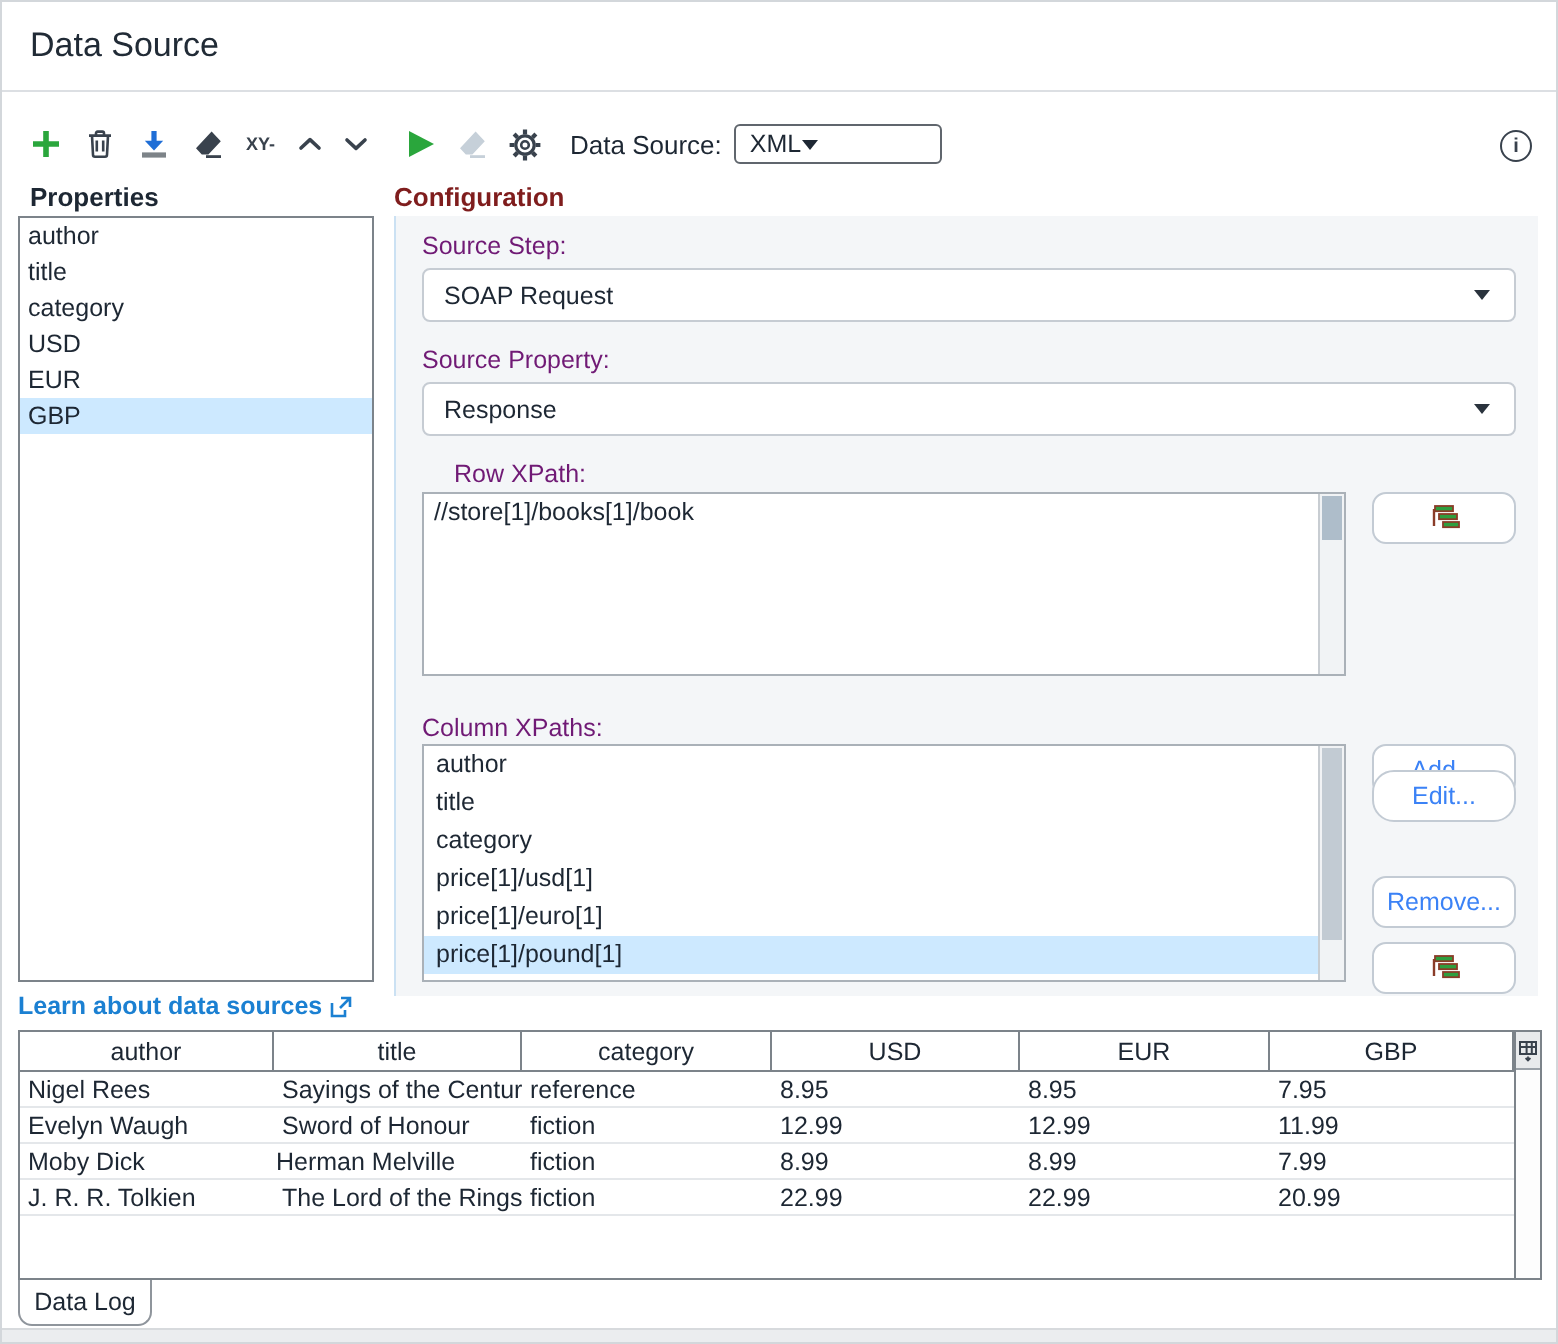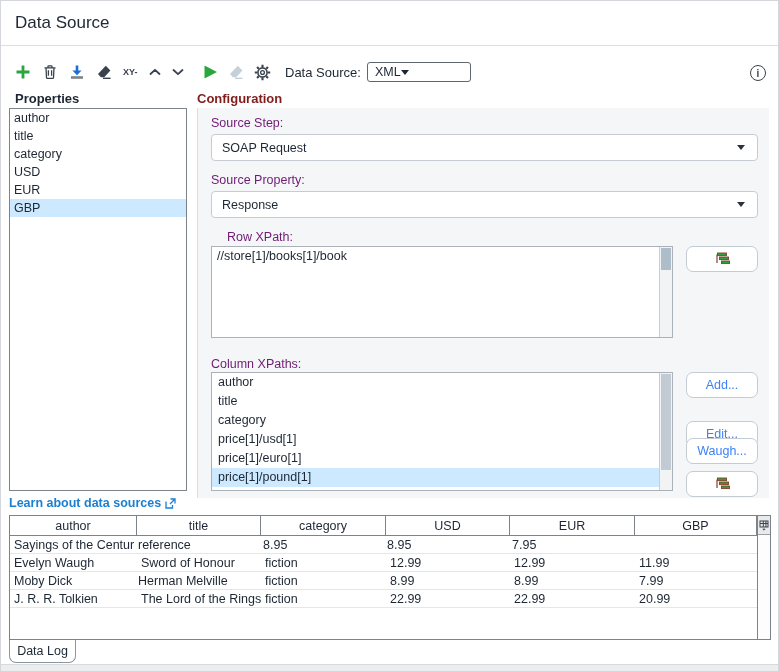--- a/index.html
+++ b/index.html
@@ -58,21 +58,21 @@
   .thumb-short { height:22px; } .thumb-long { height:96px; background:#c2cbd3 !important; }
   .xlist { position:absolute; left:210px; top:371px; width:462px; height:119px; background:#fff; border:1px solid #aab1b8; font-size:12.5px; overflow:hidden; }
   .xlist-inner { position:absolute; left:0; top:0; right:13px; bottom:0; }
   .xlist .list-item { height:19px; line-height:19px; padding-left:6px; }
   .xlist .list-item.selected { background:#cde9ff; }
   .side-btn {
     position:absolute; left:685px; width:72px; height:26px; background:#fff;
     border:1px solid #c3cbd4; border-radius:7px; display:flex; align-items:center; justify-content:center;
     font-size:12.5px; color:#3b82f6; font-family:"Liberation Sans",sans-serif; cursor:pointer;
   }
-  .btn-tree1 { top:245px; } .btn-add { top:371px; } .btn-edit { top:420px; } .btn-remove { top:437px; } .btn-tree2 { top:470px; }
+  .btn-tree1 { top:245px; } .btn-add { top:371px; } .btn-edit { top:384px;border-radius:11px; } .btn-remove { top:437px; } .btn-tree2 { top:470px; }
 
   
   .data-table { position:absolute; left:8px; top:514px; width:762px; height:125px; border:1px solid #7c838a; background:#fff; }
   .dt-header { display:flex; height:20px; border-bottom:1px solid #7c838a; }
   .dt-hcell { height:100%; display:flex; align-items:center; justify-content:center; font-size:12.5px; color:#1d2733; border-right:1px solid #7c838a; }
   .dt-row { display:flex; height:18px; border-bottom:1px solid #e4e7ea; }
   .dt-cell { height:100%; display:flex; align-items:center; padding-left:4px; font-size:12.5px; color:#1d2733; white-space:nowrap; overflow:hidden; }
   .c0{width:127px}.c1{width:124px}.c2{width:125px}.c3{width:124px}.c4{width:125px}.c5{width:122px}
   .dt-scroll { position:absolute; top:0; right:0; width:13px; height:100%; background:#fdfdfd; border-left:1px solid #7c838a; }
   .dt-scroll-btn { width:12px; height:19px; background:#e8eaec; border-bottom:1px solid #9aa1a8; display:flex; align-items:center; justify-content:center; }
@@ -219,41 +219,42 @@
         <div class="list-item">price[1]/usd[1]</div>
         <div class="list-item">price[1]/euro[1]</div>
         <div class="list-item selected">price[1]/pound[1]</div>
       </div>
     <div class="vscroll">
         <div class="thumb thumb-long"></div>
       </div>
   </div>
   <div class="side-btn btn-add">Add...</div>
   <div class="side-btn btn-edit">Edit...</div>
-  <div class="side-btn btn-remove">Waugh...</div>
+  <div class="side-btn btn-remove">Remove...</div>
   <div class="side-btn btn-tree2">
     <svg width="17" height="14" viewBox="0 0 17 14">
       <path d="M3 2.5v8.5" stroke="#8a3c28" stroke-width="1.2" fill="none"></path>
       <rect x="3.5" y="1" width="9" height="2.6" fill="#2f9e3f" stroke="#8a3c28" stroke-width=".9"></rect>
       <rect x="5.5" y="5" width="9" height="2.6" fill="#2f9e3f" stroke="#8a3c28" stroke-width=".9"></rect>
       <rect x="7.5" y="9" width="8" height="2.6" fill="#2f9e3f" stroke="#8a3c28" stroke-width=".9"></rect>
     </svg>
   </div>
 
   <div class="data-table">
     <div class="dt-header" id="dt-header">
         <div class="dt-hcell c0">author</div>
         <div class="dt-hcell c1">title</div>
         <div class="dt-hcell c2">category</div>
         <div class="dt-hcell c3">USD</div>
         <div class="dt-hcell c4">EUR</div>
         <div class="dt-hcell c5">GBP</div>
       </div>
     <div id="dt-body">
         <div class="dt-row">
+          <div class="dt-cell c0">Nigel Rees</div>
           <div class="dt-cell c1">Sayings of the Century</div>
           <div class="dt-cell c2">reference</div>
           <div class="dt-cell c3">8.95</div>
           <div class="dt-cell c4">8.95</div>
           <div class="dt-cell c5">7.95</div>
         </div>
         <div class="dt-row">
           <div class="dt-cell c0">Evelyn Waugh</div>
           <div class="dt-cell c1">Sword of Honour</div>
           <div class="dt-cell c2">fiction</div>

